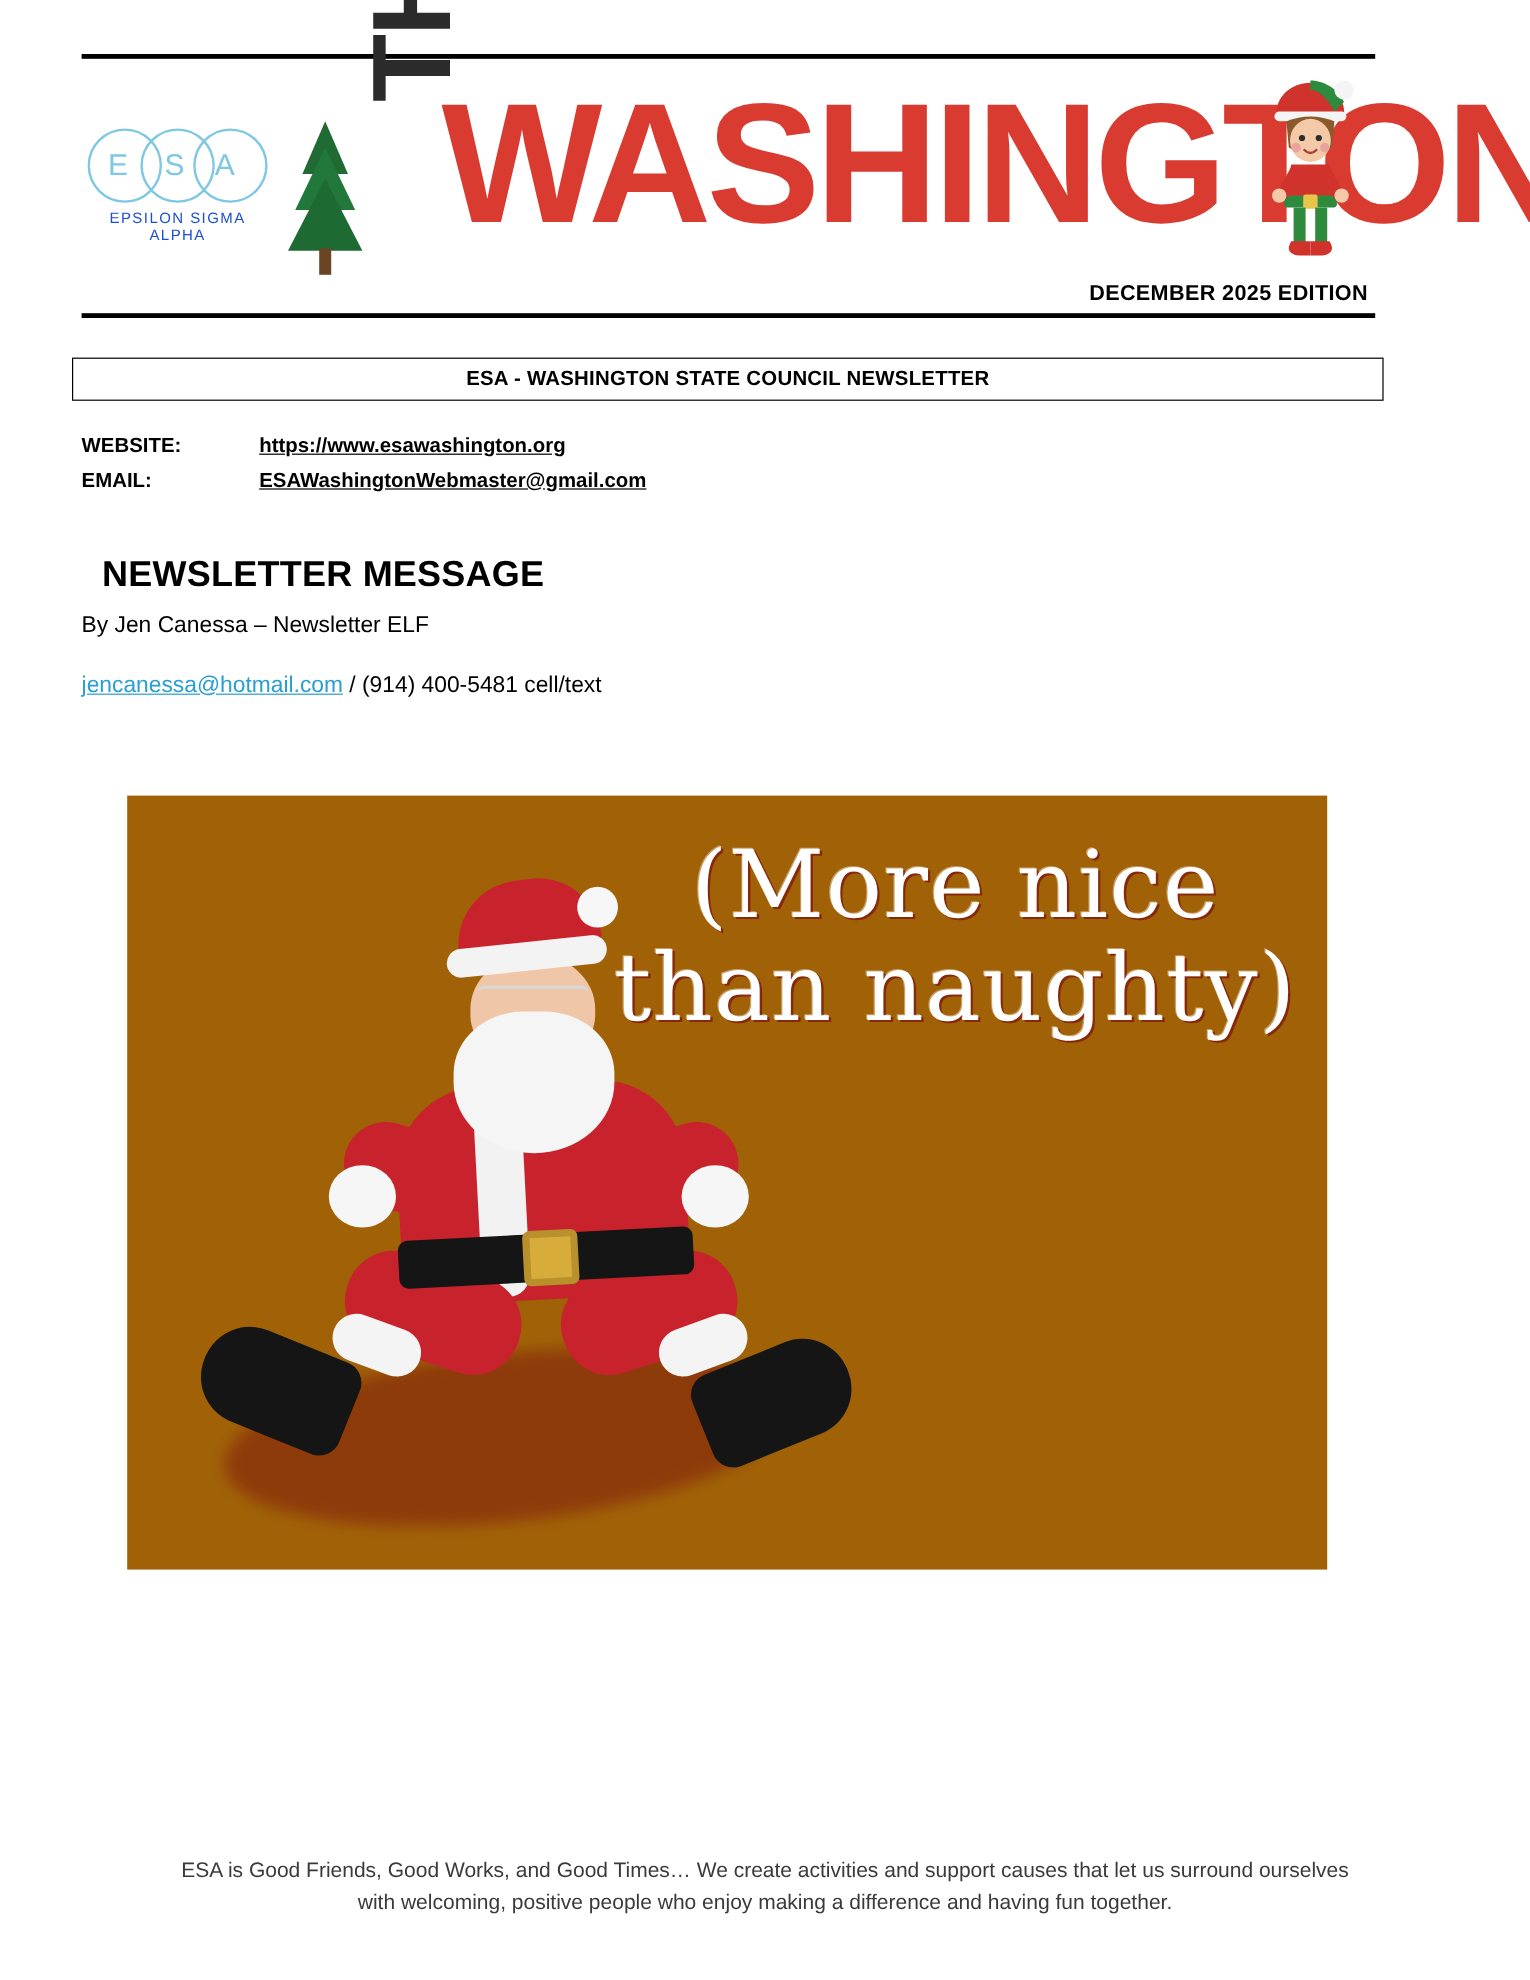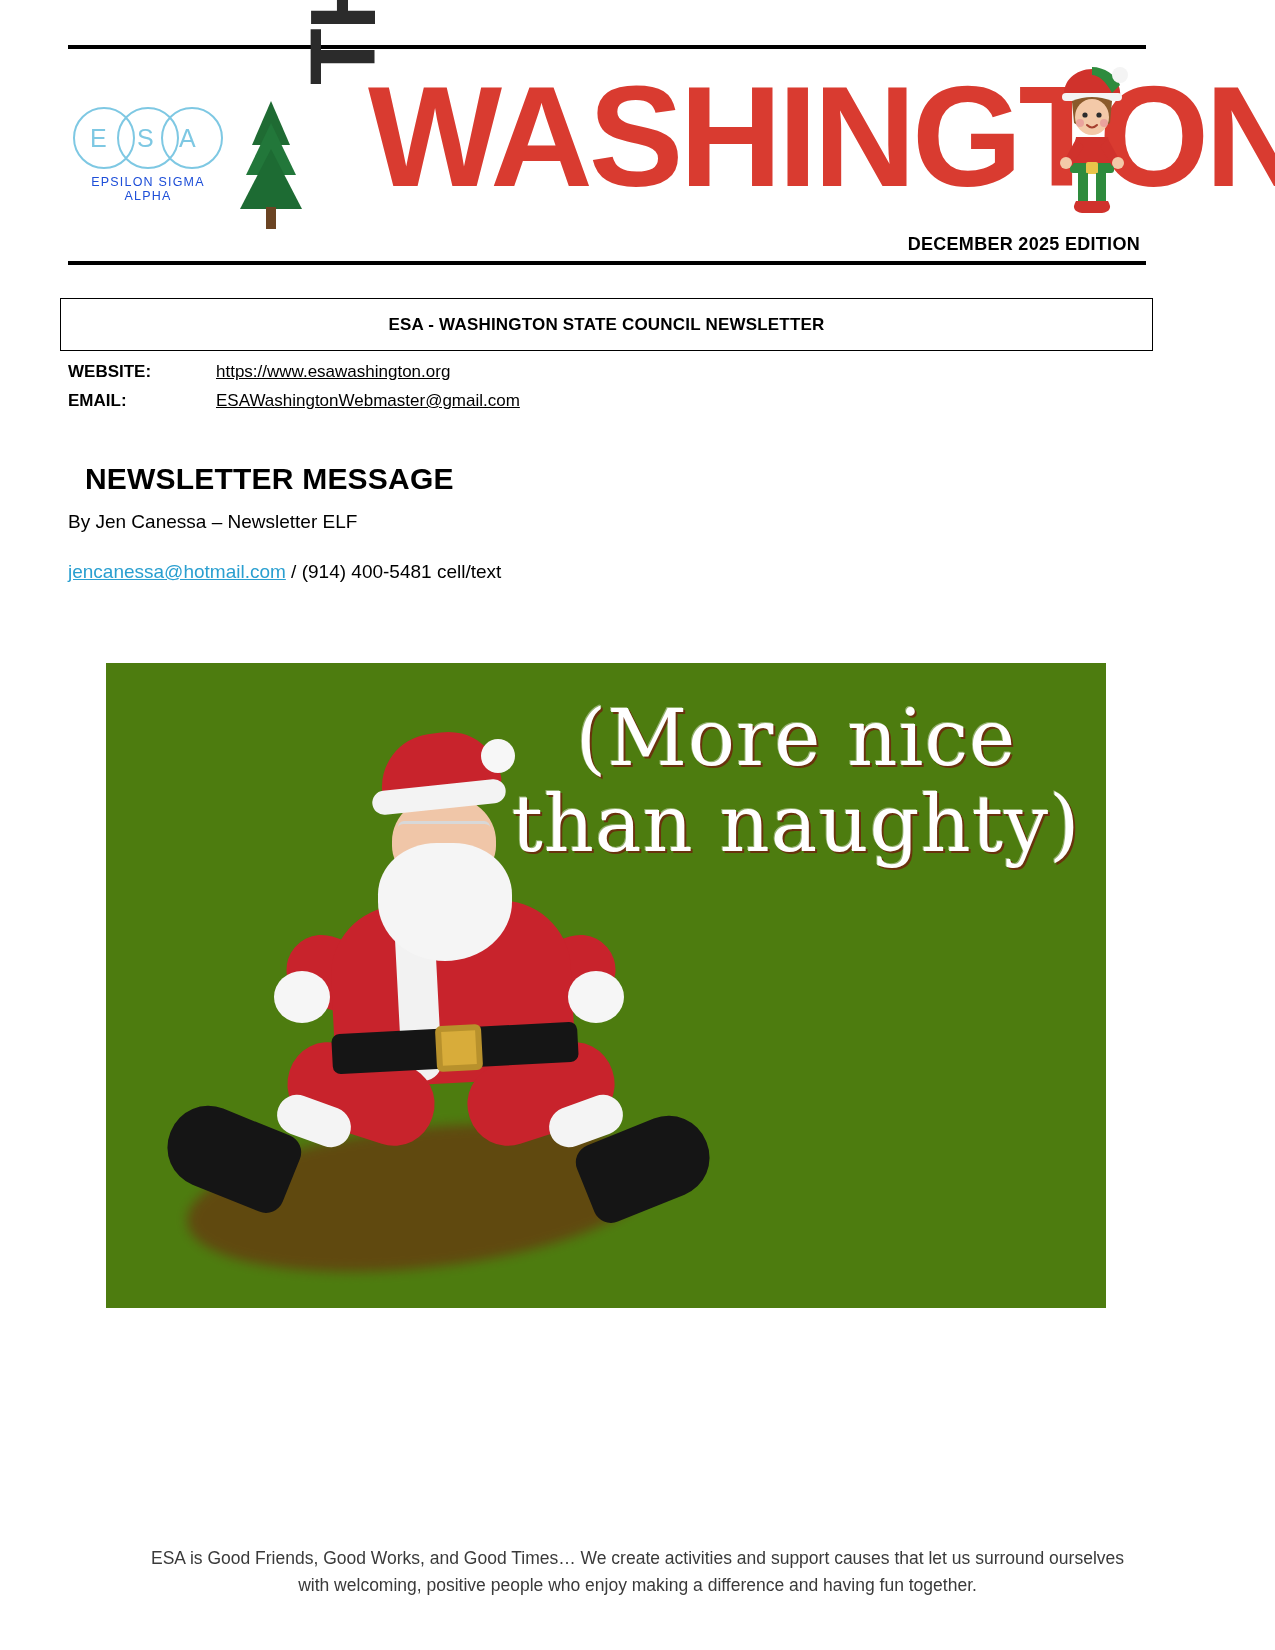--- a/index.html
+++ b/index.html
@@ -139,21 +139,21 @@
     letter-spacing: 0.3px;
     font-family: "Liberation Sans", sans-serif;
   }
 
   
   .council-bar {
     position: absolute;
     left: 60px;
     top: 298px;
     width: 1093px;
-    height: 53px;
+    height: 36px;
     border: 1px solid #000;
     box-sizing: border-box;
     display: flex;
     align-items: center;
     justify-content: center;
     font-size: 17px;
     font-weight: bold;
     letter-spacing: 0.2px;
   }
 
@@ -170,21 +170,21 @@
     align-items: baseline;
     margin-bottom: 9px;
   }
   .contact-label {
     width: 148px;
     font-weight: bold;
   }
   .contact-link {
     text-decoration: underline;
     color: #000;
-    font-weight: normal;
+    font-weight: bold;
   }
 
   
   .nm-title {
     position: absolute;
     left: 68px;
     top: 462px;
     font-size: 30px;
     font-weight: bold;
     letter-spacing: 0.2px;
@@ -208,21 +208,21 @@
     text-decoration: underline;
   }
 
   
   .santa-card {
     position: absolute;
     left: 106px;
     top: 663px;
     width: 1000px;
     height: 645px;
-    background: #4d7c0f;
+    background: #a16207;
     overflow: hidden;
   }
   .santa-text {
     position: absolute;
     right: 20px;
     top: 32px;
     width: 580px;
     text-align: center;
     font-family: "DejaVu Serif", serif;
     font-size: 78px;

